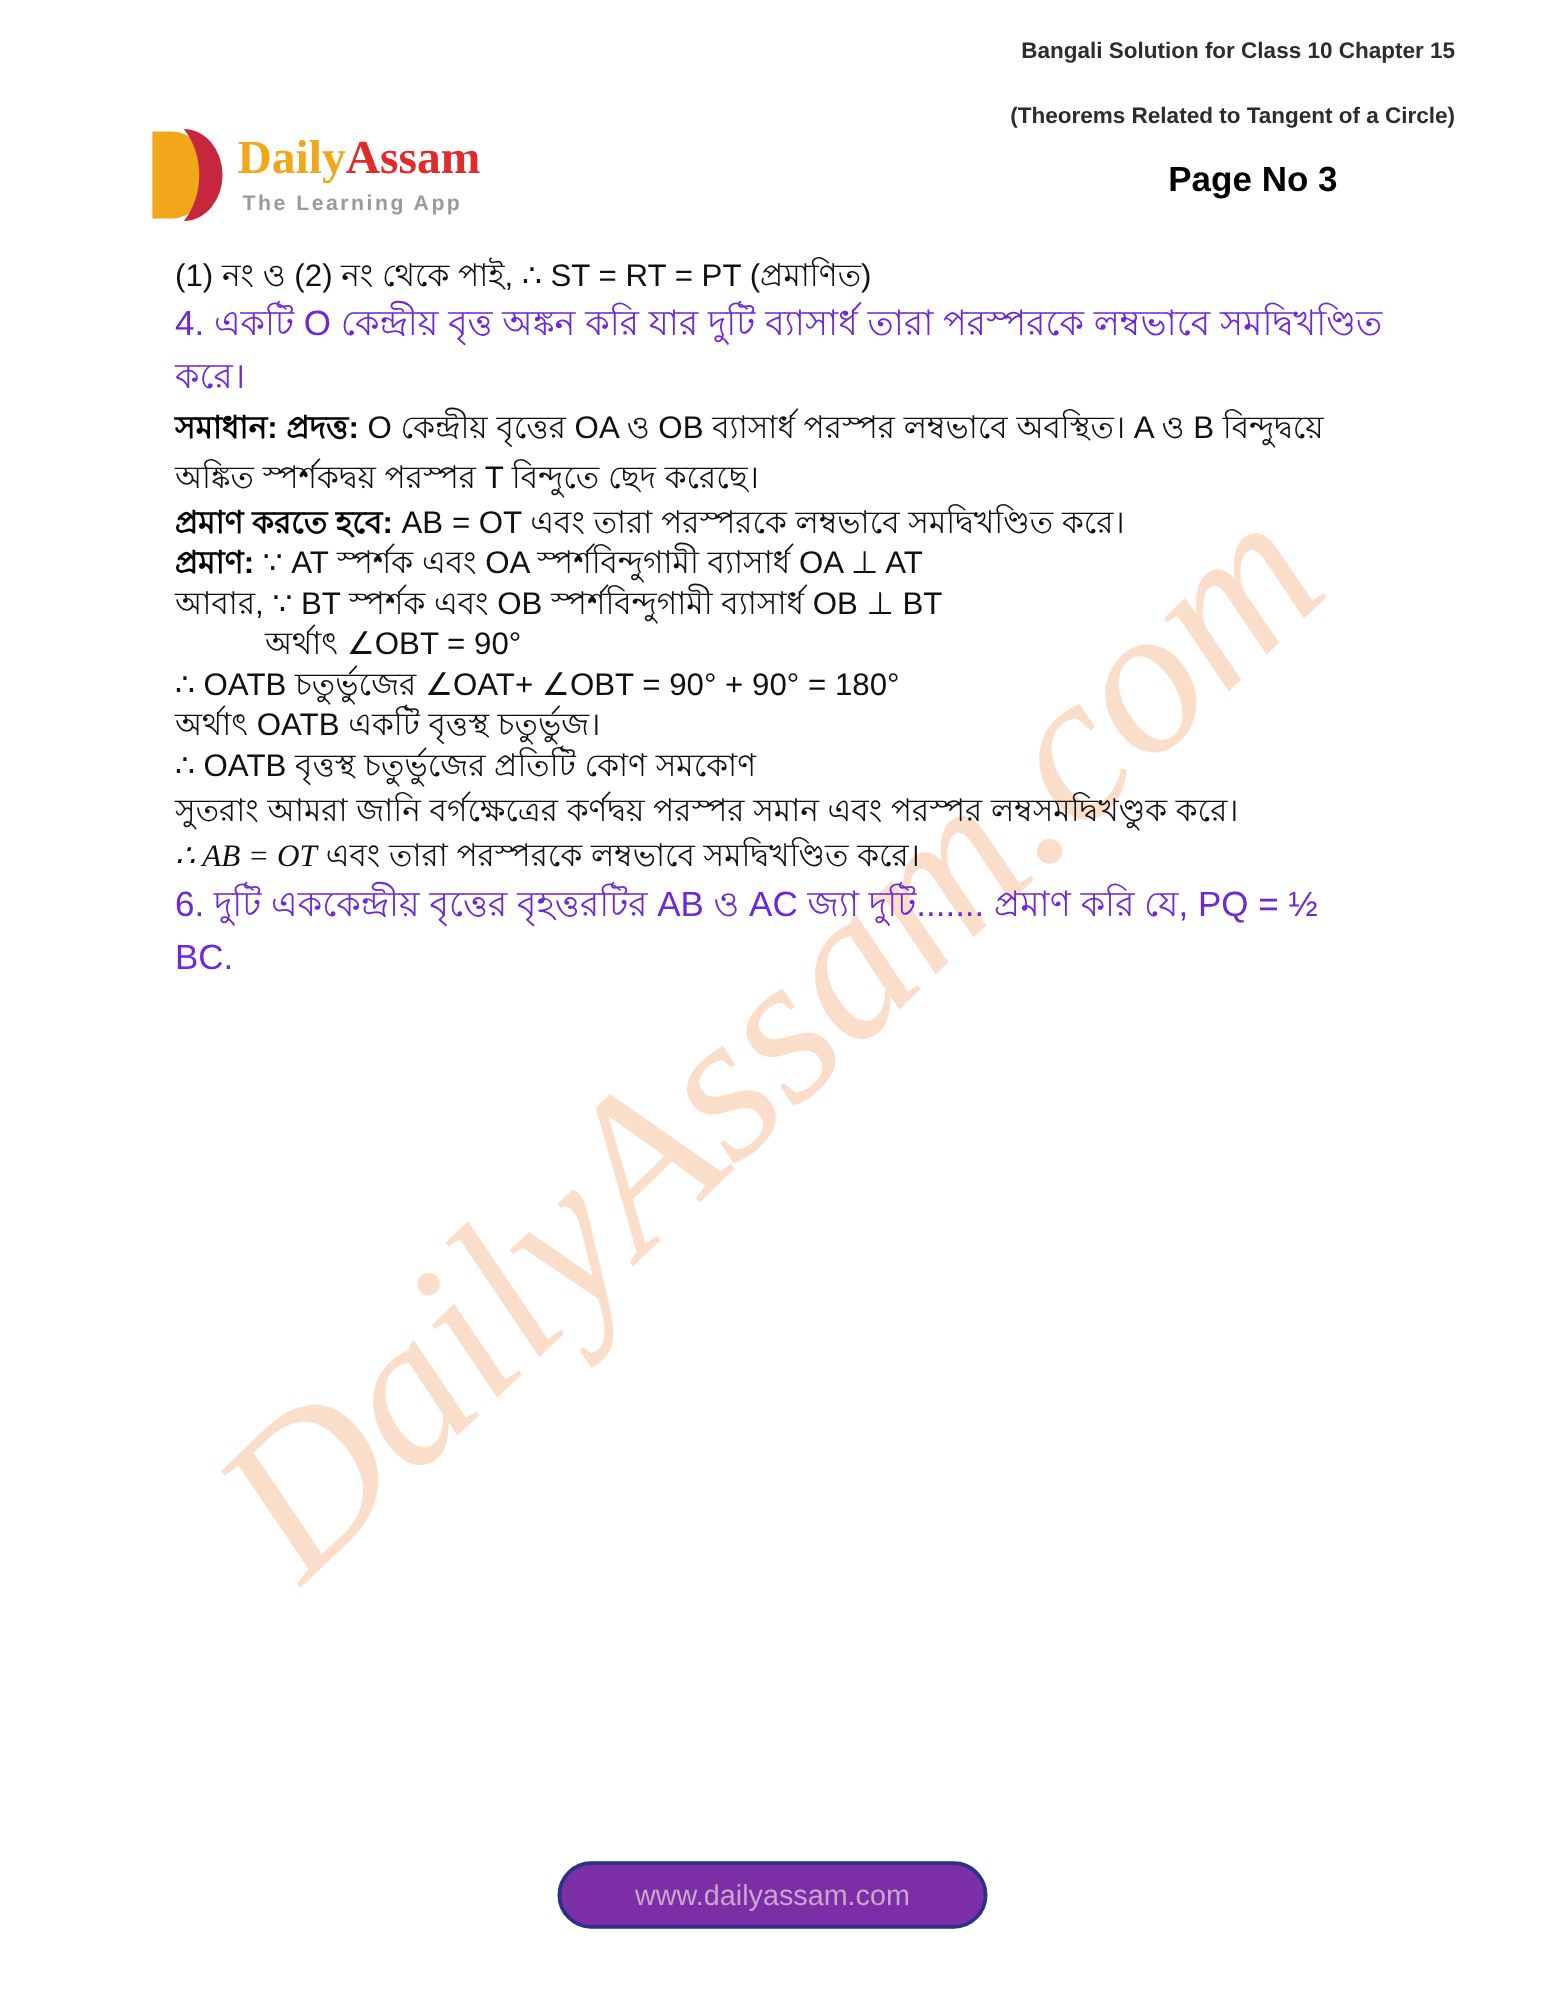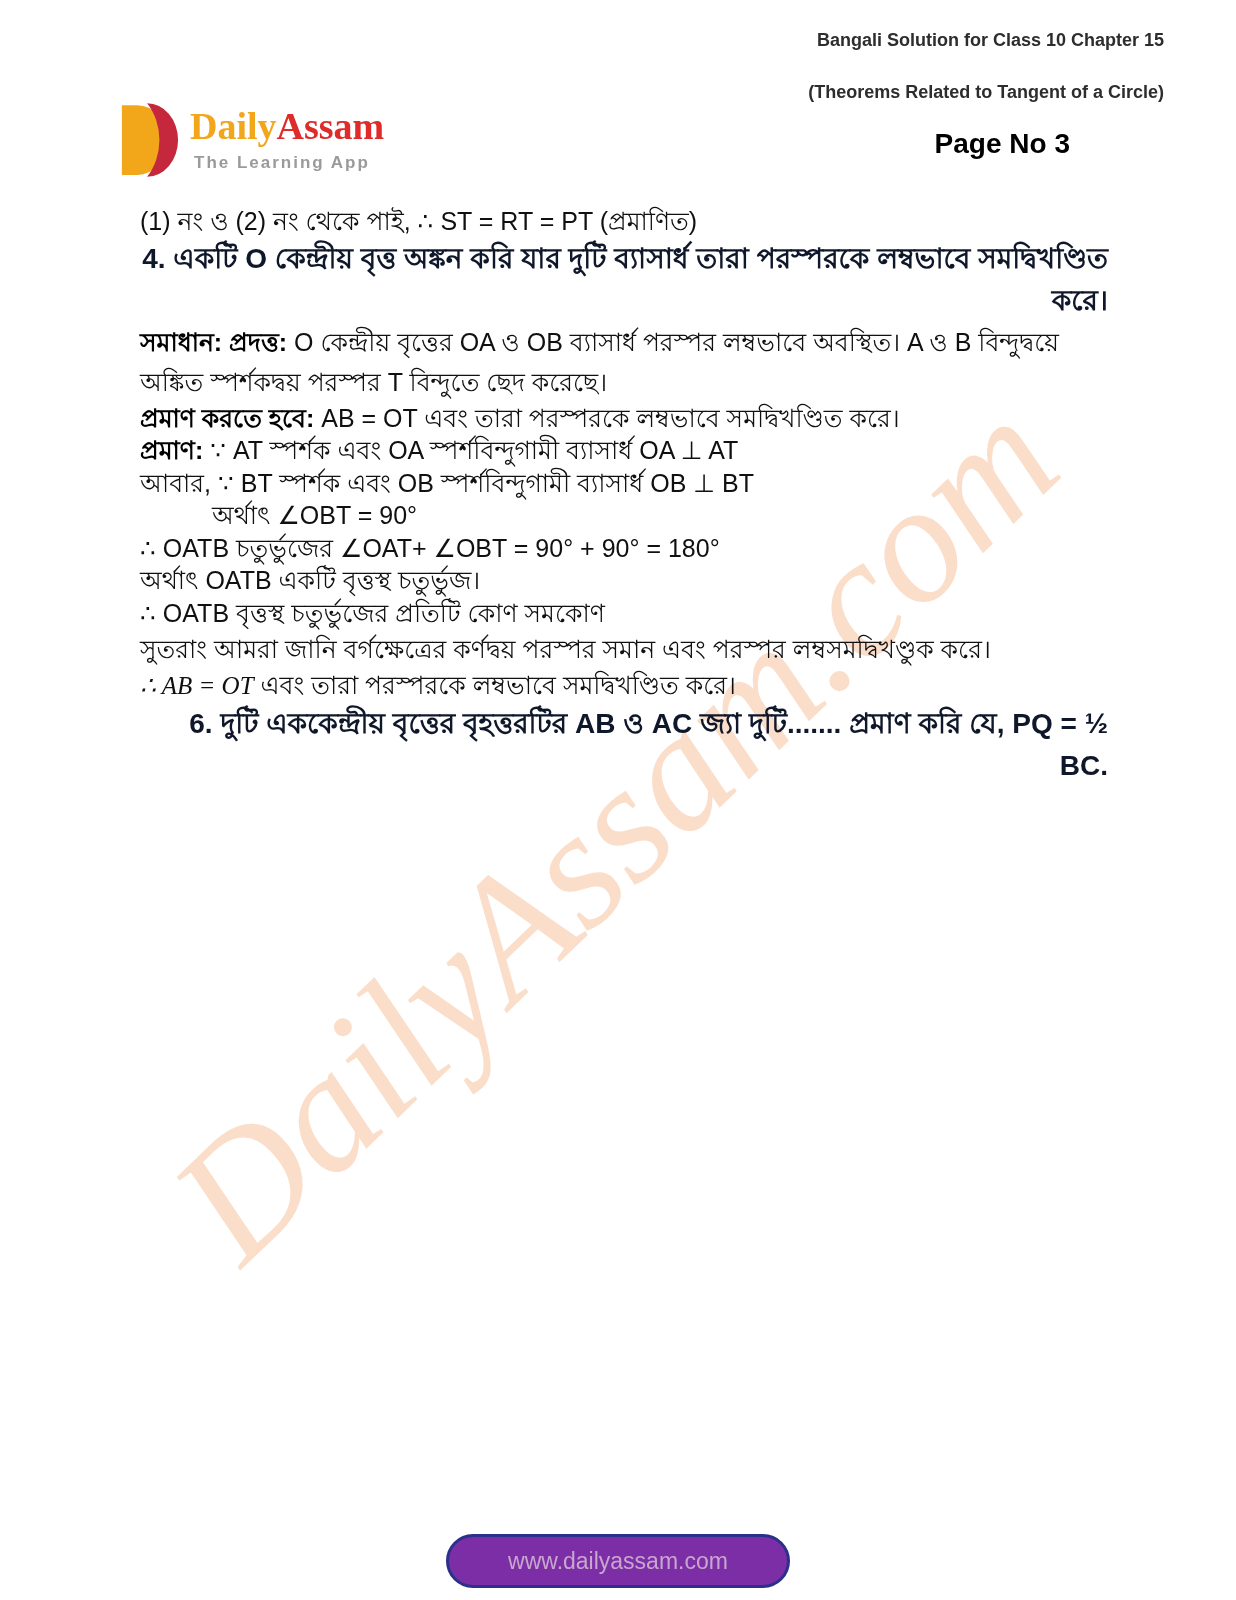--- a/index.html
+++ b/index.html
@@ -67,36 +67,36 @@
     font-size: 25px; line-height: 1.3; color: #101010;
   }
   .content p { margin: 0; }
   .lbl { font-weight: 700; color: #000; }
   .math {
     font-family: "Liberation Serif", "DejaVu Serif", serif;
     font-style: italic;
   }
 
   .q-heading {
-    font-weight: 700; font-size: 28px; line-height: 1.5; color: #0f172a; text-align: right;
+    font-weight: 400; font-size: 28px; line-height: 1.5; color: #6d28d9;
   }
   .indent { padding-left: 72px; }
 
   .mb36 { margin-bottom: 36px; }
   .mb30 { margin-bottom: 30px; }
   .mb28 { margin-bottom: 28px; }
   .mb26 { margin-bottom: 26px; }
   .mb24 { margin-bottom: 24px; }
   .mb20 { margin-bottom: 20px; }
   .lh16 { line-height: 1.6; }
   .gap-left { display: inline-block; margin-left: 52px; }
 
   
   .footer-pill {
-    position: absolute; left: 50%; top: 1534px;
+    position: absolute; left: 50%; top: 1489px;
     transform: translateX(-50%);
     width: 344px; height: 54px;
     background: #7b2ea6;
     border: 3px solid #2b3088;
     border-radius: 28px;
     display: flex; align-items: center; justify-content: center;
     font-size: 23px; color: #c9a6ce;
     z-index: 2;
     cursor: pointer;
   }

